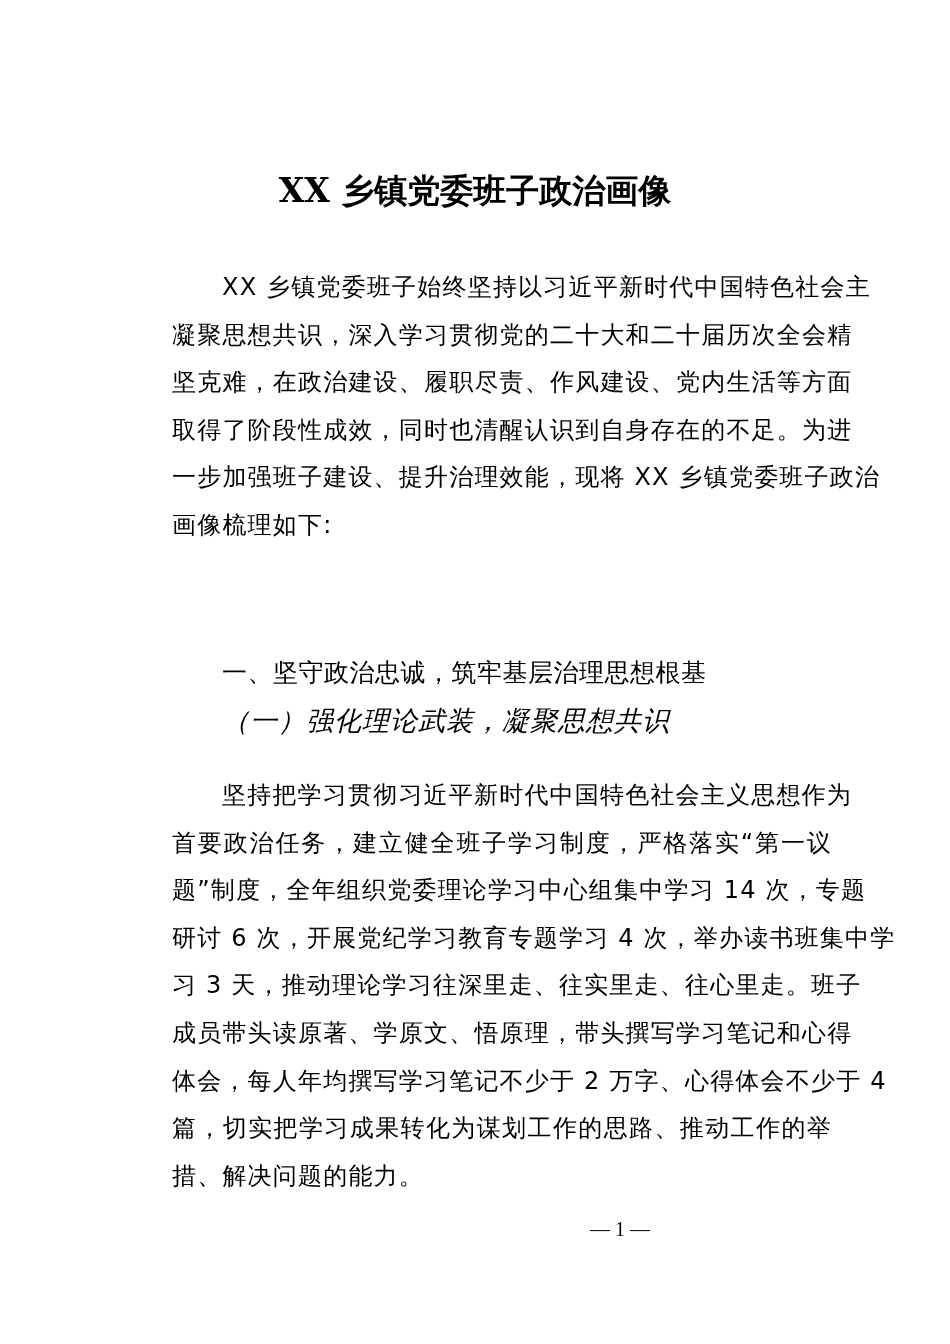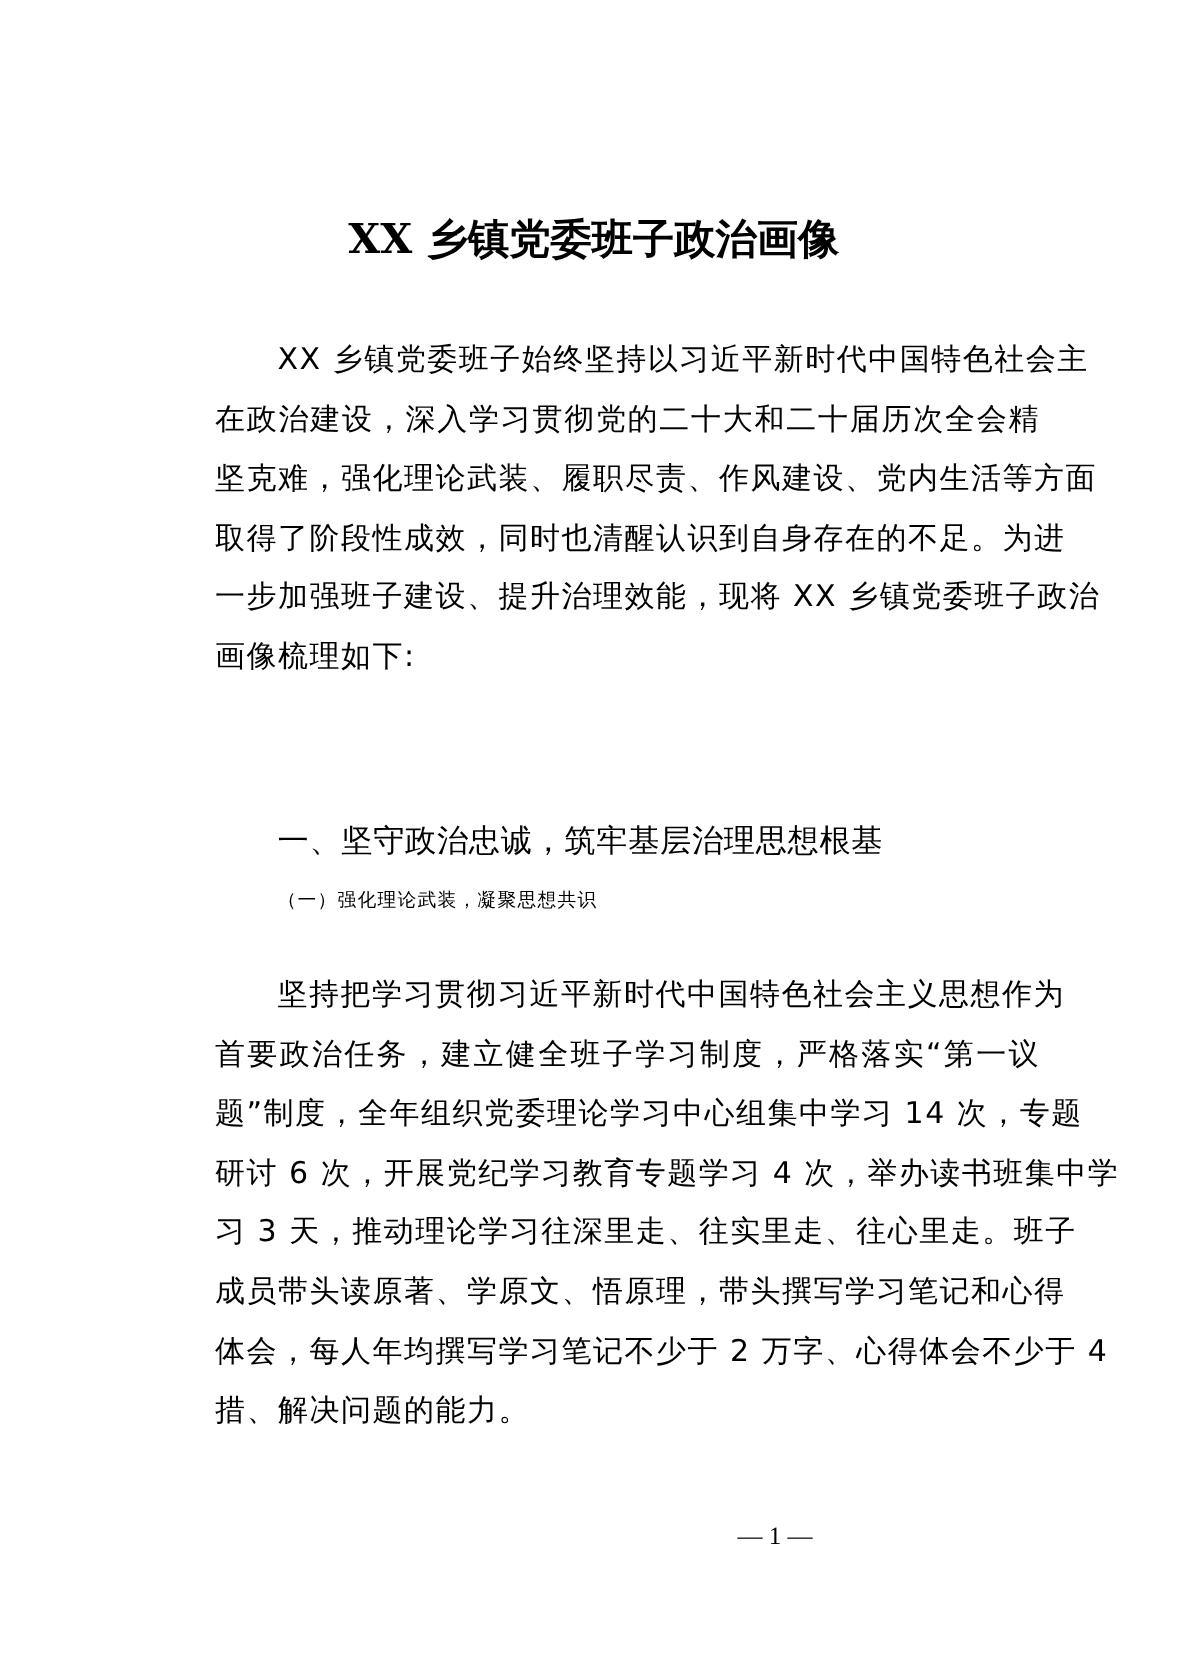--- a/index.html
+++ b/index.html
@@ -54,24 +54,25 @@
     padding-left: 50px;
   }
   .h1 {
     font-weight: normal;
     font-size: 25px;
     padding-left: 50px;
     letter-spacing: 0.5px;
     font-family: "DejaVu Sans", "Liberation Sans", sans-serif;
   }
   .h2 {
-    font-size: 15px;
+    font-size: 27px;
     padding-left: 50px;
     letter-spacing: 1px;
     font-family: "DejaVu Sans", "Liberation Sans", sans-serif;
+    font-style: italic;
   }
   .txt {
     font-size: 24px;
     letter-spacing: 1.2px;
     font-family: "DejaVu Sans", "Liberation Sans", sans-serif;
   }
   .page-number {
     position: absolute;
     left: 570px;
     top: 1218px;
@@ -83,38 +84,39 @@
 </style>
 </head>
 <body>
 
 <div class="page">
 
   <div class="title">XX 乡镇党委班子政治画像</div>
 
   <div class="body-block txt" style="top:264px;">
     <span class="line indent">XX 乡镇党委班子始终坚持以习近平新时代中国特色社会主</span>
-    <span class="line">在政治建设，深入学习贯彻党的二十大和二十届历次全会精</span>
-    <span class="line">坚克难，强化理论武装、履职尽责、作风建设、党内生活等方面</span>
+    <span class="line">凝聚思想共识，深入学习贯彻党的二十大和二十届历次全会精</span>
+    <span class="line">坚克难，在政治建设、履职尽责、作风建设、党内生活等方面</span>
     <span class="line">取得了阶段性成效，同时也清醒认识到自身存在的不足。为进</span>
     <span class="line">一步加强班子建设、提升治理效能，现将 XX 乡镇党委班子政治</span>
     <span class="line last">画像梳理如下:</span>
   </div>
 
   <div class="body-block" style="top:649px;">
     <span class="line last h1">一、坚守政治忠诚，筑牢基层治理思想根基</span>
     <span class="line last h2">（一）强化理论武装，凝聚思想共识</span>
   </div>
 
   <div class="body-block txt" style="top:772px;">
     <span class="line indent">坚持把学习贯彻习近平新时代中国特色社会主义思想作为</span>
     <span class="line">首要政治任务，建立健全班子学习制度，严格落实“第一议</span>
     <span class="line">题”制度，全年组织党委理论学习中心组集中学习 14 次，专题</span>
     <span class="line">研讨 6 次，开展党纪学习教育专题学习 4 次，举办读书班集中学</span>
     <span class="line">习 3 天，推动理论学习往深里走、往实里走、往心里走。班子</span>
     <span class="line">成员带头读原著、学原文、悟原理，带头撰写学习笔记和心得</span>
     <span class="line">体会，每人年均撰写学习笔记不少于 2 万字、心得体会不少于 4</span>
+    <span class="line">篇，切实把学习成果转化为谋划工作的思路、推动工作的举</span>
     <span class="line last">措、解决问题的能力。</span>
   </div>
 
   <div class="page-number">— 1 —</div>
 
 </div>
 
 </body></html>

